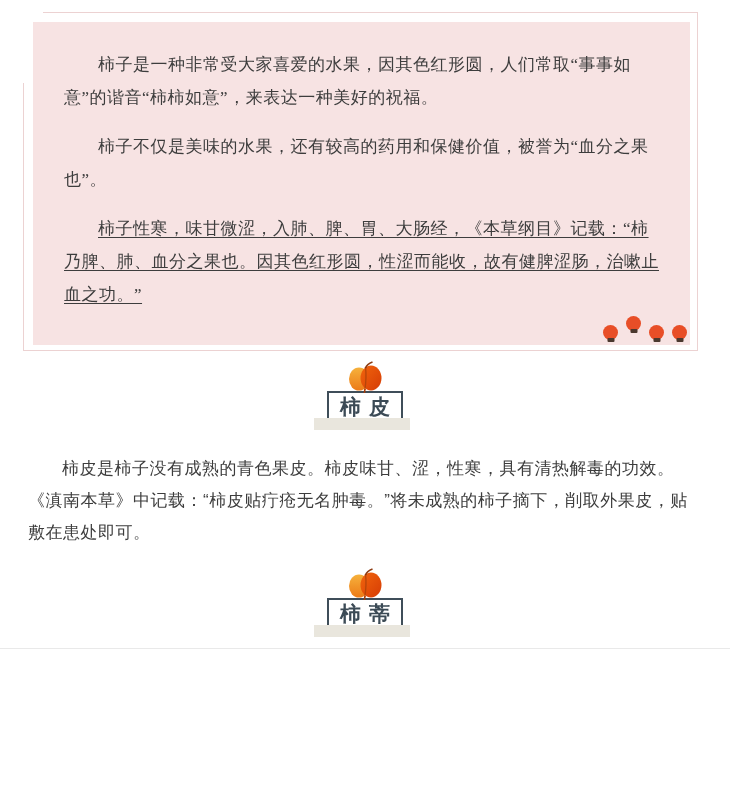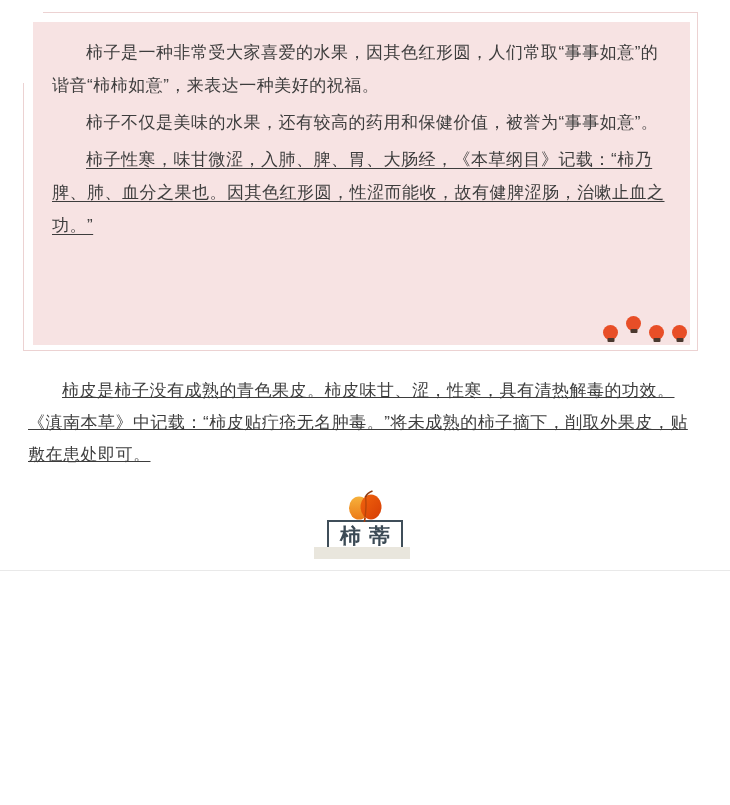--- a/index.html
+++ b/index.html
@@ -26,26 +26,27 @@
   .gap-left { position: absolute; top: -1px; left: -1px; width: 1px; height: 71px; background: #ffffff; }
 
   .intro-fill {
     position: absolute;
     left: 9px; right: 7px; top: 9px; bottom: 5px;
     background: #f7e3e3;
     box-sizing: border-box;
     padding: 10px 15px 0 15px;
   }
   .intro-fill p {
-    margin: 4px;
+    margin: 16px;
     font-size: 17px;
     line-height: 33px;
     letter-spacing: 0.5px;
     color: #3d3d3d;
     text-indent: 2em;
+    font-family: Liberation Serif, serif;
   }
   .intro-fill p.underlined {
     text-decoration: underline;
     text-underline-offset: 3px;
     text-decoration-thickness: 1px;
   }
 
   .dots {
     position: absolute;
     right: 3px;
@@ -116,21 +117,20 @@
   }
 
   
   .section-body {
     margin: 24px 28px 0 28px;
     font-size: 17px;
     line-height: 32px;
     letter-spacing: 0.5px;
     color: #3d3d3d;
     text-indent: 2em;
-    text-decoration: underline;
   }
 
   .bottom-divider {
     margin-top: 12px;
     width: 730px;
     height: 1px;
     background: #e9e9e9;
   }
 
   .defs-svg { position: absolute; width: 0; height: 0; }
@@ -152,32 +152,45 @@
 </svg>
 
 <div class="page">
 
   <section class="intro-frame">
     <div class="gap-top"></div>
     <div class="gap-left"></div>
 
     <div class="intro-fill">
       <p>柿子是一种非常受大家喜爱的水果，因其色红形圆，人们常取“事事如意”的谐音“柿柿如意”，来表达一种美好的祝福。</p>
-      <p>柿子不仅是美味的水果，还有较高的药用和保健价值，被誉为“事事如意”。</p>
+      <p>柿子不仅是美味的水果，还有较高的药用和保健价值，被誉为“血分之果也”。</p>
       <p class="underlined">柿子性寒，味甘微涩，入肺、脾、胃、大肠经，《本草纲目》记载：“柿乃脾、肺、血分之果也。因其色红形圆，性涩而能收，故有健脾涩肠，治嗽止血之功。”</p>
 
       <div class="dots">
         <span class="dot"></span>
         <span class="dot raised"></span>
         <span class="dot"></span>
         <span class="dot"></span>
       </div>
     </div>
   </section>
 
+  <div class="section-badge first">
+    <svg class="persimmon-svg" viewBox="0 0 37 32">
+      <path d="M18 28 L17.4 32" stroke="#a33b0a" stroke-width="1.6" fill="none"></path>
+      <ellipse cx="12" cy="18" rx="10" ry="11.5" fill="url(#pgL)"></ellipse>
+      <ellipse cx="24" cy="17" rx="10.5" ry="12.5" fill="url(#pgR)"></ellipse>
+      <path d="M18.5 6 Q19.8 16 17.8 29" stroke="#b5450a" stroke-width="1.3" fill="none"></path>
+      <path d="M18.5 7 Q20 3 25.5 1" stroke="#8d3b12" stroke-width="1.7" fill="none"></path>
+    </svg>
+    <div class="badge-inner">
+      <div class="label-strip"></div>
+      <div class="label-box">柿皮</div>
+    </div>
+  </div>
 
   <p class="section-body">柿皮是柿子没有成熟的青色果皮。柿皮味甘、涩，性寒，具有清热解毒的功效。《滇南本草》中记载：“柿皮贴疔疮无名肿毒。”将未成熟的柿子摘下，削取外果皮，贴敷在患处即可。</p>
 
   <div class="section-badge second">
     <svg class="persimmon-svg" viewBox="0 0 37 32">
       <path d="M18 28 L17.4 32" stroke="#a33b0a" stroke-width="1.6" fill="none"></path>
       <ellipse cx="12" cy="18" rx="10" ry="11.5" fill="url(#pgL)"></ellipse>
       <ellipse cx="24" cy="17" rx="10.5" ry="12.5" fill="url(#pgR)"></ellipse>
       <path d="M18.5 6 Q19.8 16 17.8 29" stroke="#b5450a" stroke-width="1.3" fill="none"></path>
       <path d="M18.5 7 Q20 3 25.5 1" stroke="#8d3b12" stroke-width="1.7" fill="none"></path>

